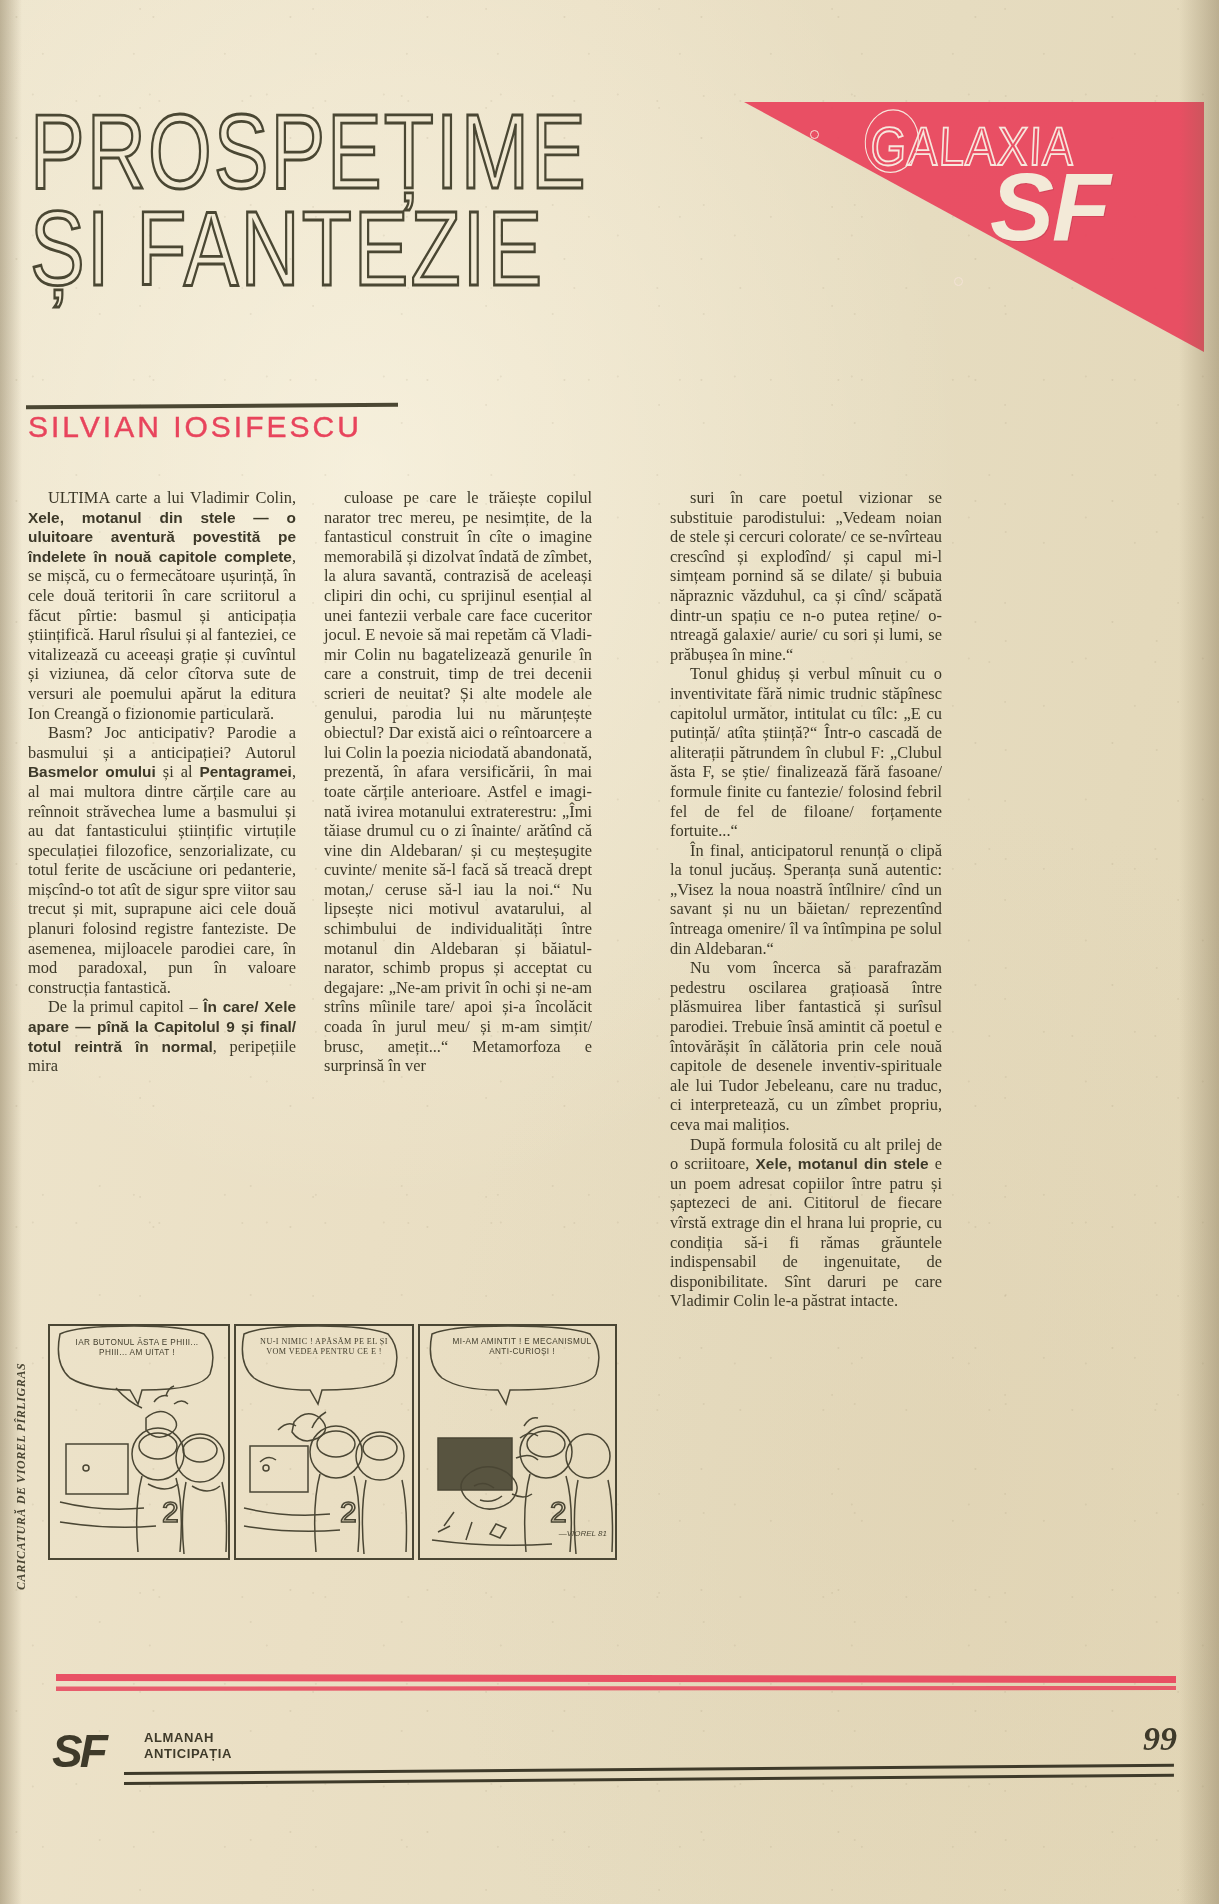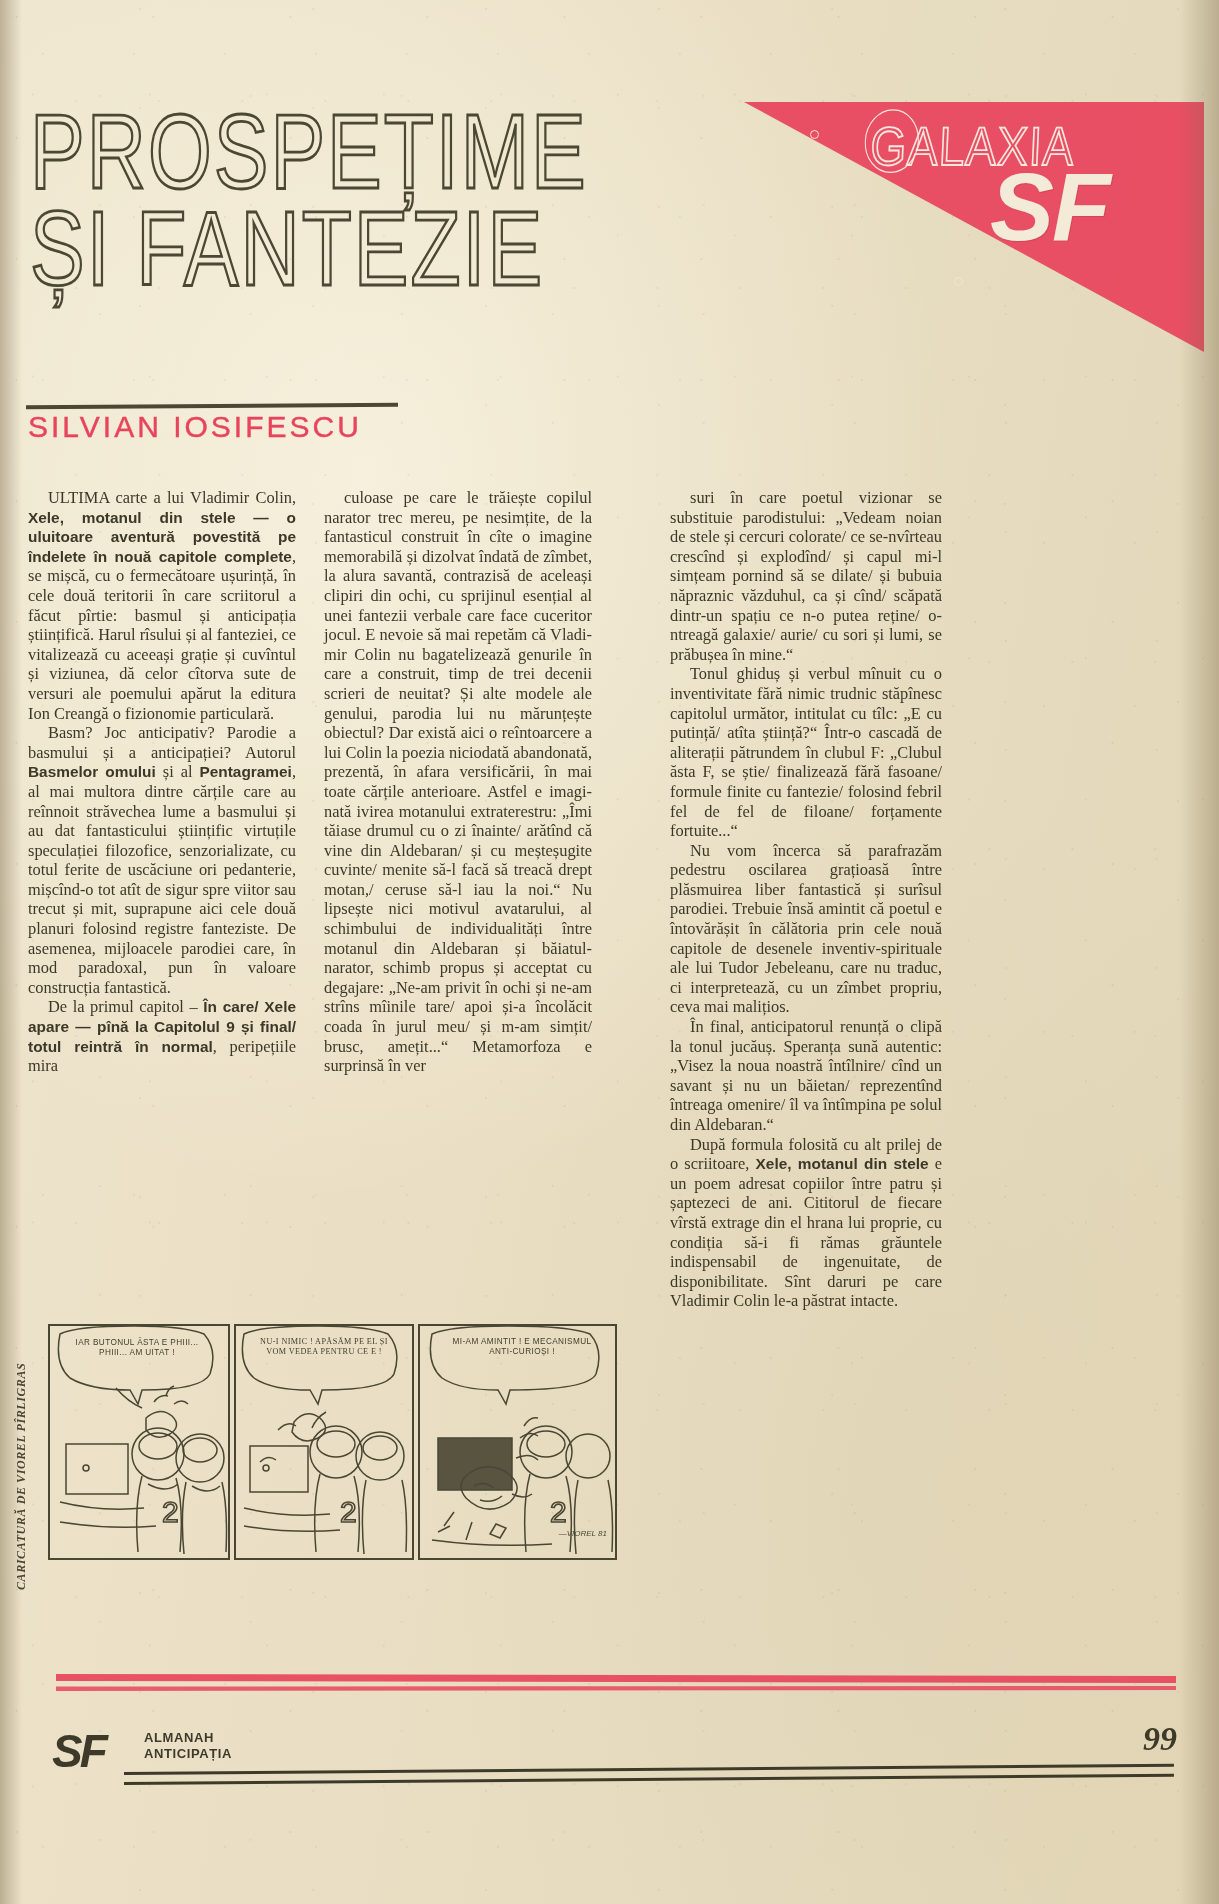--- a/index.html
+++ b/index.html
@@ -234,22 +234,22 @@
       <p><span class="dropline">ULTIMA</span> carte a lui Vladimir Colin, <b>Xele, motanul din stele — o uluitoare aventură po­vestită pe îndelete în nouă capitole complete</b>, se mișcă, cu o fermecătoare ușurință, în cele două teritorii în care scriito­rul a făcut pîrtie: basmul și anti­cipația științifică. Harul rîsului și al fanteziei, ce vitalizează cu ace­eași grație și cuvîntul și viziu­nea, dă celor cîtorva sute de versuri ale poemului apărut la editura Ion Creangă o fiziono­mie particulară.</p>
       <p>Basm? Joc anticipativ? Paro­die a basmului și a anticipației? Autorul <b>Basmelor omului</b> și al <b>Pentagramei</b>, al mai multora dintre cărțile care au reînnoit străvechea lume a basmului și au dat fantasticului științific vir­tuțile speculației filozofice, sen­zorializate, cu totul ferite de us­căciune ori pedanterie, miș­cînd-o tot atît de sigur spre vii­tor sau trecut și mit, suprapune aici cele două planuri folosind registre fanteziste. De aseme­nea, mijloacele parodiei care, în mod paradoxal, pun în valoare construcția fantastică.</p>
       <p>De la primul capitol – <b>În care/ Xele apare — pînă la Capitolul 9 și final/ totul rein­tră în normal</b>, peripețiile mira­</p>
     </div>
   <div class="col" id="col2">
       <p>culoase pe care le trăiește copi­lul narator trec mereu, pe ne­simțite, de la fantasticul con­struit în cîte o imagine memora­bilă și dizolvat îndată de zîmbet, la alura savantă, contrazisă de aceleași clipiri din ochi, cu spriji­nul esențial al unei fantezii ver­bale care face cuceritor jocul. E nevoie să mai repetăm că Vladi­mir Colin nu bagatelizează ge­nurile în care a construit, timp de trei decenii scrieri de neui­tat? Și alte modele ale genului, parodia lui nu mărunțește obiec­tul? Dar există aici o reîntoar­cere a lui Colin la poezia nicio­dată abandonată, prezentă, în afara versificării, în mai toate cărțile anterioare. Astfel e imagi­nată ivirea motanului extrateres­tru: „Îmi tăiase drumul cu o zi înainte/ arătînd că vine din Al­debaran/ și cu meșteșugite cu­vinte/ menite să-l facă să treacă drept motan,/ ceruse să-l iau la noi.“ Nu lipsește nici motivul avatarului, al schimbului de indi­vidualități între motanul din Al­debaran și băiatul-narator, schimb propus și acceptat cu degajare: „Ne-am privit în ochi și ne-am strîns mîinile tare/ apoi și-a încolăcit coada în jurul meu/ și m-am simțit/ brusc, amețit...“ Metamorfoza e surprinsă în ver­</p>
     </div>
   <div class="col" id="col3">
       <p>suri în care poetul vizionar se substituie parodistului: „Vedeam noian de stele și cercuri colo­rate/ ce se-nvîrteau crescînd și explodînd/ și capul mi-l simțeam pornind să se dilate/ și bubuia năpraznic văzduhul, ca și cînd/ scăpată dintr-un spațiu ce n-o putea reține/ o-ntreagă galaxie/ aurie/ cu sori și lumi, se prăbu­șea în mine.“</p>
       <p>Tonul ghiduș și verbul mînuit cu o inventivitate fără nimic trudnic stăpînesc capitolul ur­mător, intitulat cu tîlc: „E cu pu­tință/ atîta știință?“ Într-o cascadă de aliterații pătrundem în clubul F: „Clubul ăsta F, se știe/ finalizează fără fasoane/ formule finite cu fantezie/ folo­sind febril fel de fel de filoane/ forțamente fortuite...“</p>
+      <p>În final, anticipatorul renunță o clipă la tonul jucăuș. Speranța sună autentic: „Visez la noua noastră întîlnire/ cînd un savant și nu un băietan/ reprezentînd întreaga omenire/ îl va întîmpina pe solul din Aldebaran.“</p>
       <p>Nu vom încerca să parafra­zăm pedestru oscilarea gra­țioasă între plăsmuirea liber fan­tastică și surîsul parodiei. Tre­buie însă amintit că poetul e în­tovărășit în călătoria prin cele nouă capitole de desenele inven­tiv-spirituale ale lui Tudor Jebe­leanu, care nu traduc, ci inter­pretează, cu un zîmbet propriu, ceva mai malițios.</p>
-      <p>În final, anticipatorul renunță o clipă la tonul jucăuș. Speranța sună autentic: „Visez la noua noastră întîlnire/ cînd un savant și nu un băietan/ reprezentînd întreaga omenire/ îl va întîmpina pe solul din Aldebaran.“</p>
       <p>După formula folosită cu alt prilej de o scriitoare, <b>Xele, mo­tanul din stele</b> e un poem adresat copiilor între patru și șaptezeci de ani. Cititorul de fie­care vîrstă extrage din el hrana lui proprie, cu condiția să-i fi ră­mas grăuntele indispensabil de ingenuitate, de disponibilitate. Sînt daruri pe care Vladimir Co­lin le-a păstrat intacte.</p>
     </div>
 
   <div id="caption-vert">CARICATURĂ DE VIOREL PÎRLIGRAS</div>
 
   <div id="strip">
 
     <div class="panel" id="p1">
       <svg viewBox="0 0 178 232" width="178" height="232">
         <g fill="none" stroke="#4a4634" stroke-width="1.5">

